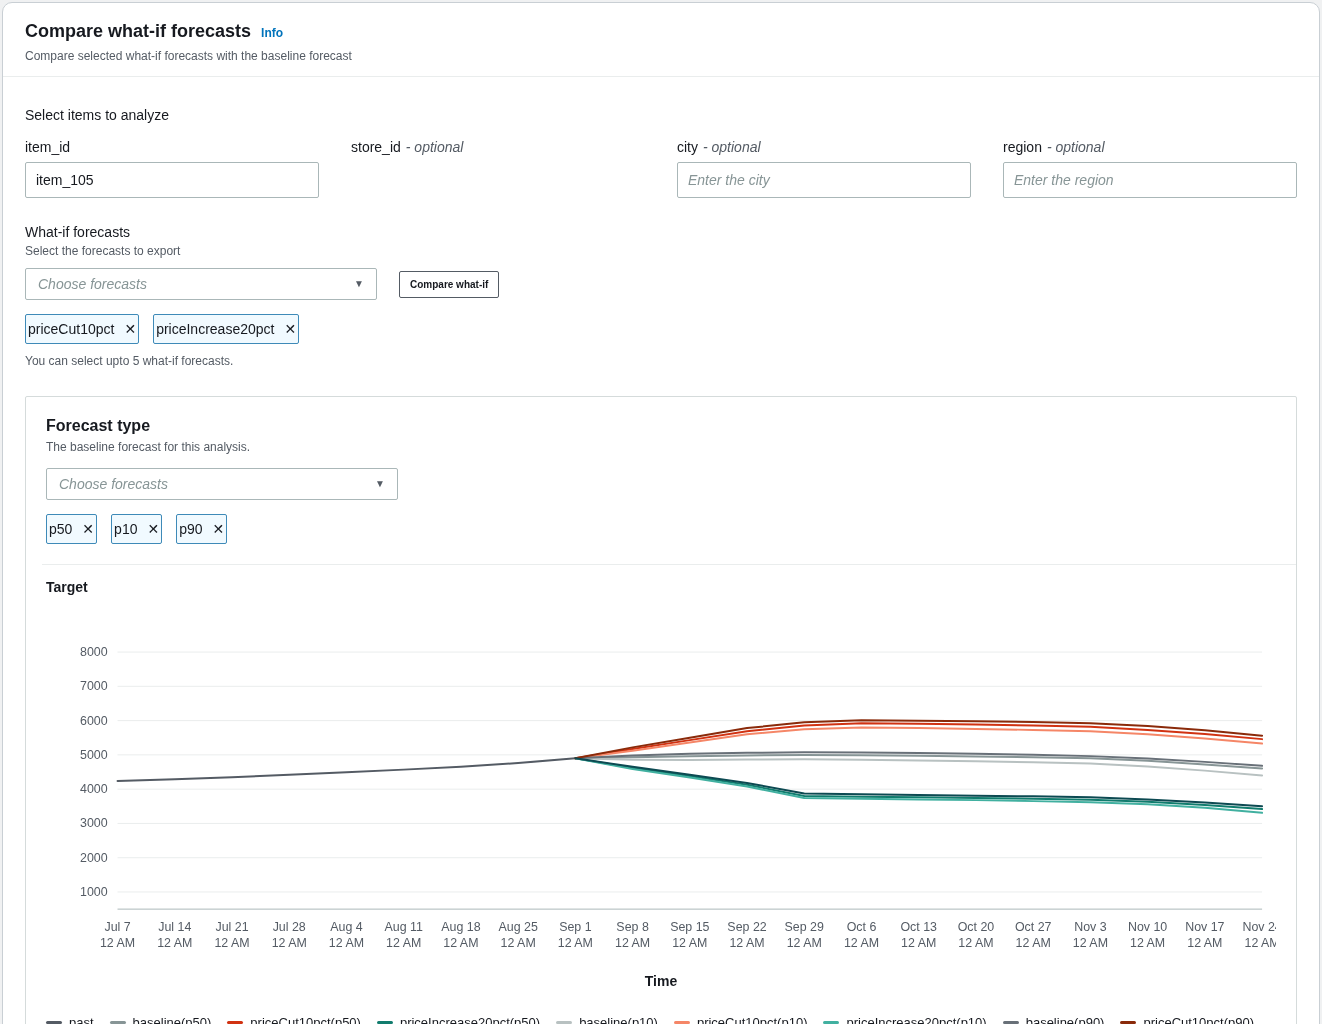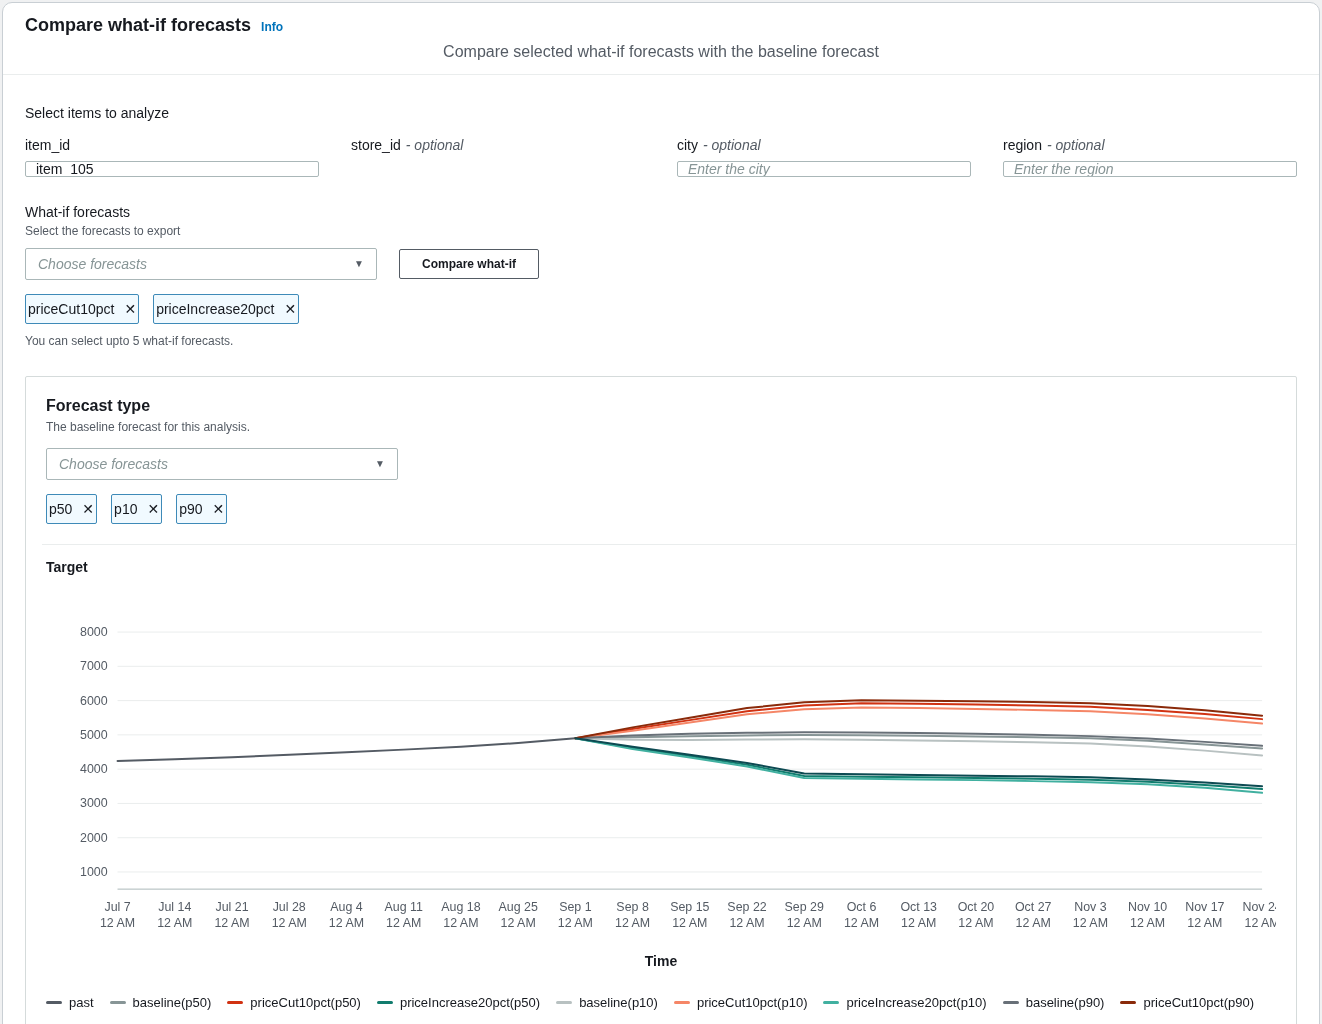--- a/index.html
+++ b/index.html
@@ -1,38 +1,38 @@
 <!DOCTYPE html>
 <html><head>
 <meta charset="utf-8">
 <style>
   * { box-sizing: border-box; }
   html,body { margin:0; padding:0; background:#f0f1f2; font-family:"Liberation Sans", sans-serif; color:#16191f; }
   .page { background:#fff; border:1px solid #c9cfd4; border-radius:10px 10px 2px 2px; margin:2px 2px 0; min-height:1002px; overflow:hidden; }
 
-  .header { padding:12px 22px 13px; border-bottom:1px solid #eaeded; }
+  .header { padding:18px 22px 13px; border-bottom:1px solid #eaeded; }
   .title-row { display:flex; align-items:baseline; gap:10px; }
   .page-title { font-size:18px; font-weight:700; margin:0; }
   .info-link { color:#0073bb; font-size:12px; font-weight:700; cursor:pointer; text-decoration:none; }
-  .subtitle { font-size:16px; color:#545b64; margin-top:7px;text-align:center; }
+  .subtitle { font-size:12px; color:#545b64; margin-top:7px; }
 
   .content { padding:22px; }
   .section-label { font-size:14px; margin:8px 0 16px; }
   .fields-grid { display:grid; grid-template-columns:repeat(4,1fr); column-gap:32px; margin-bottom:26px; }
   .field-label { font-size:14px; margin-bottom:7px; }
   .optional-suffix { font-style:italic; color:#545b64; margin-left:5px; }
-  .text-input { width:100%; height:16px; padding:3px 10px; border:1px solid #aab7b8; border-radius:2px; font-family:"Liberation Sans",sans-serif; font-size:14px; color:#16191f; background:#fff; }
+  .text-input { width:100%; height:36px; padding:3px 10px; border:1px solid #aab7b8; border-radius:2px; font-family:"Liberation Sans",sans-serif; font-size:14px; color:#16191f; background:#fff; }
   .text-input::placeholder { color:#879596; font-style:italic; }
 
   .desc { font-size:12px; color:#545b64; margin:4px 0 10px; }
   .controls-row { display:flex; gap:22px; align-items:center; }
   .select-box { width:352px; height:32px; border:1px solid #aab7b8; border-radius:2px; background:#fff; display:flex; align-items:center; justify-content:space-between; padding:0 12px; cursor:pointer; }
   .select-placeholder { color:#879596; font-style:italic; font-size:14px; }
   .caret { color:#545b64; font-size:10px; line-height:1; }
-  .btn { border:1px solid #545b64; background:#fff; color:#16191f; font-weight:700; font-size:12px; font-family:"Liberation Sans",sans-serif; padding:7px 22px; border-radius:2px; cursor:pointer; }
+  .btn { border:1px solid #545b64; background:#fff; color:#16191f; font-weight:700; font-size:10px; font-family:"Liberation Sans",sans-serif; padding:7px 10px; border-radius:2px; cursor:pointer; }
 
   .tokens-row { display:flex; gap:14px; margin-top:14px; }
   .token { display:inline-flex; align-items:center; gap:10px; border:1px solid #3e8ab8; background:#f1faff; padding:6px 2px; font-size:14px; border-radius:2px; }
   .token-x { cursor:pointer; color:#16191f; font-size:14px; line-height:1; }
   .constraint { font-size:12px; color:#545b64; margin-top:10px; }
 
   .panel { border:1px solid #d5dbdb; border-radius:2px; margin-top:28px; padding:20px; }
   .panel-title { font-size:16px; font-weight:700; margin:0; }
   .panel .desc { margin:5px 0 14px; }
   .panel-divider { border:none; border-top:1px solid #eaeded; margin:20px -20px 14px -4px; }

